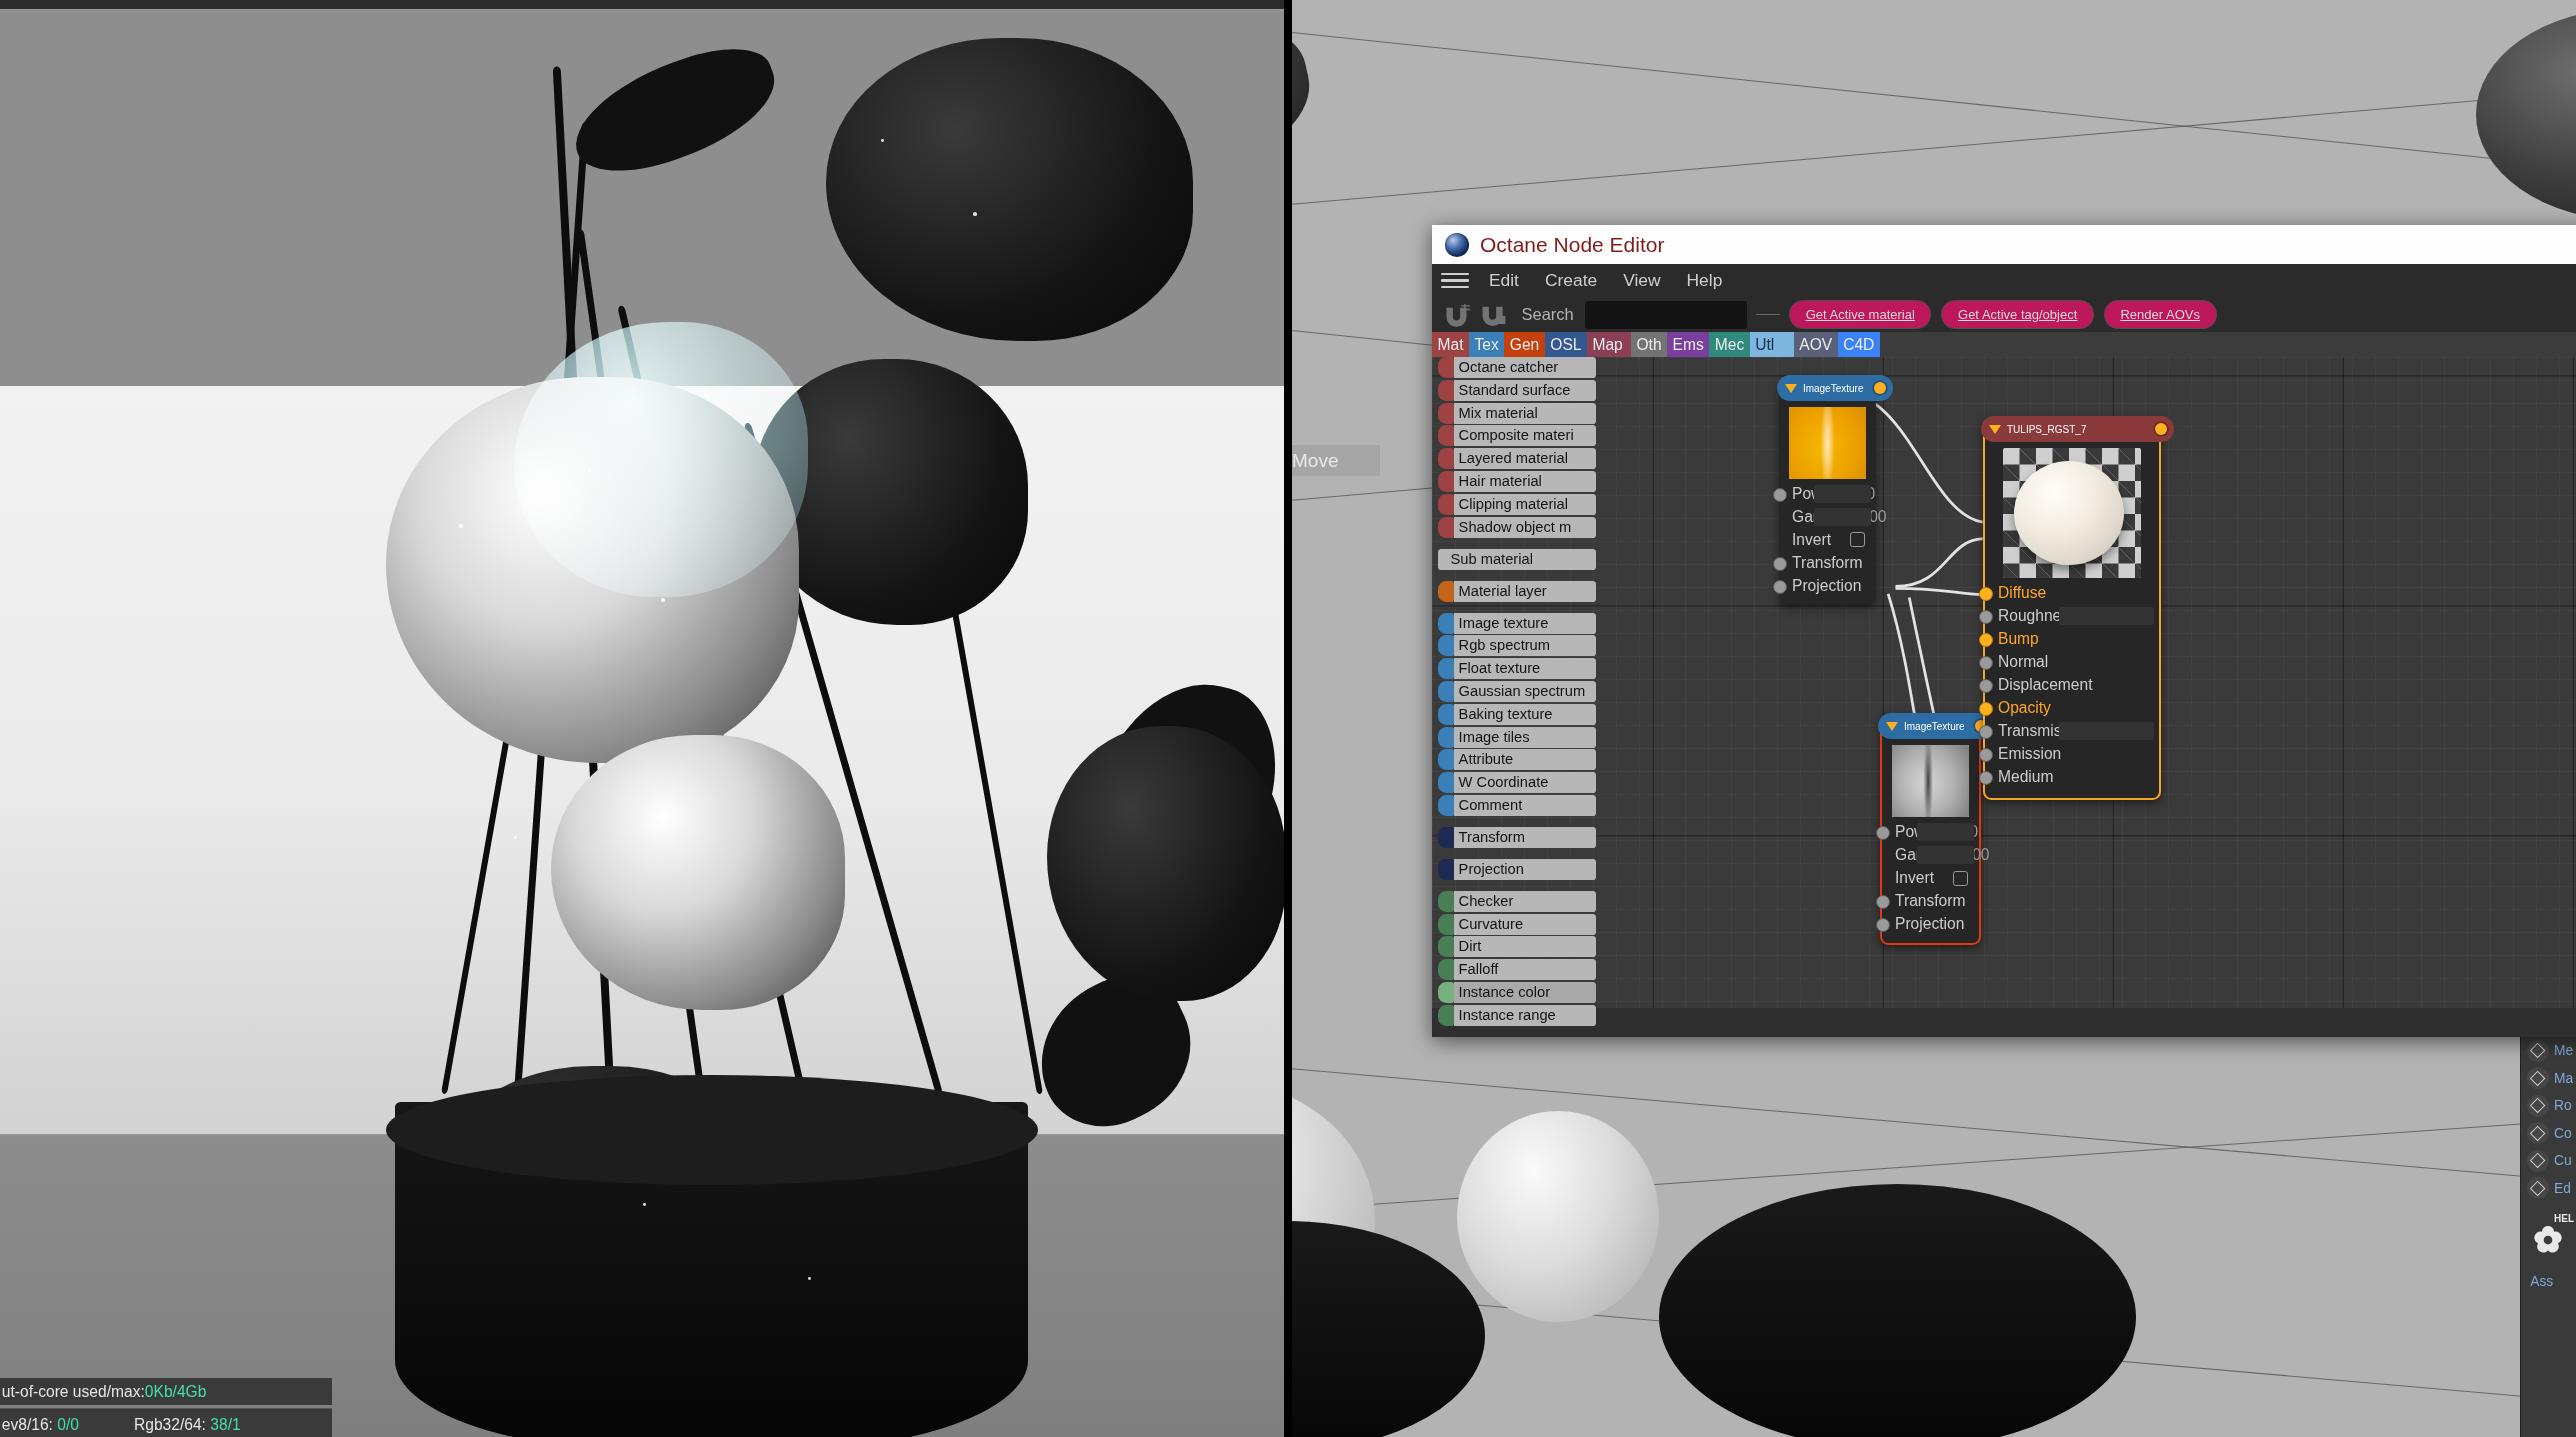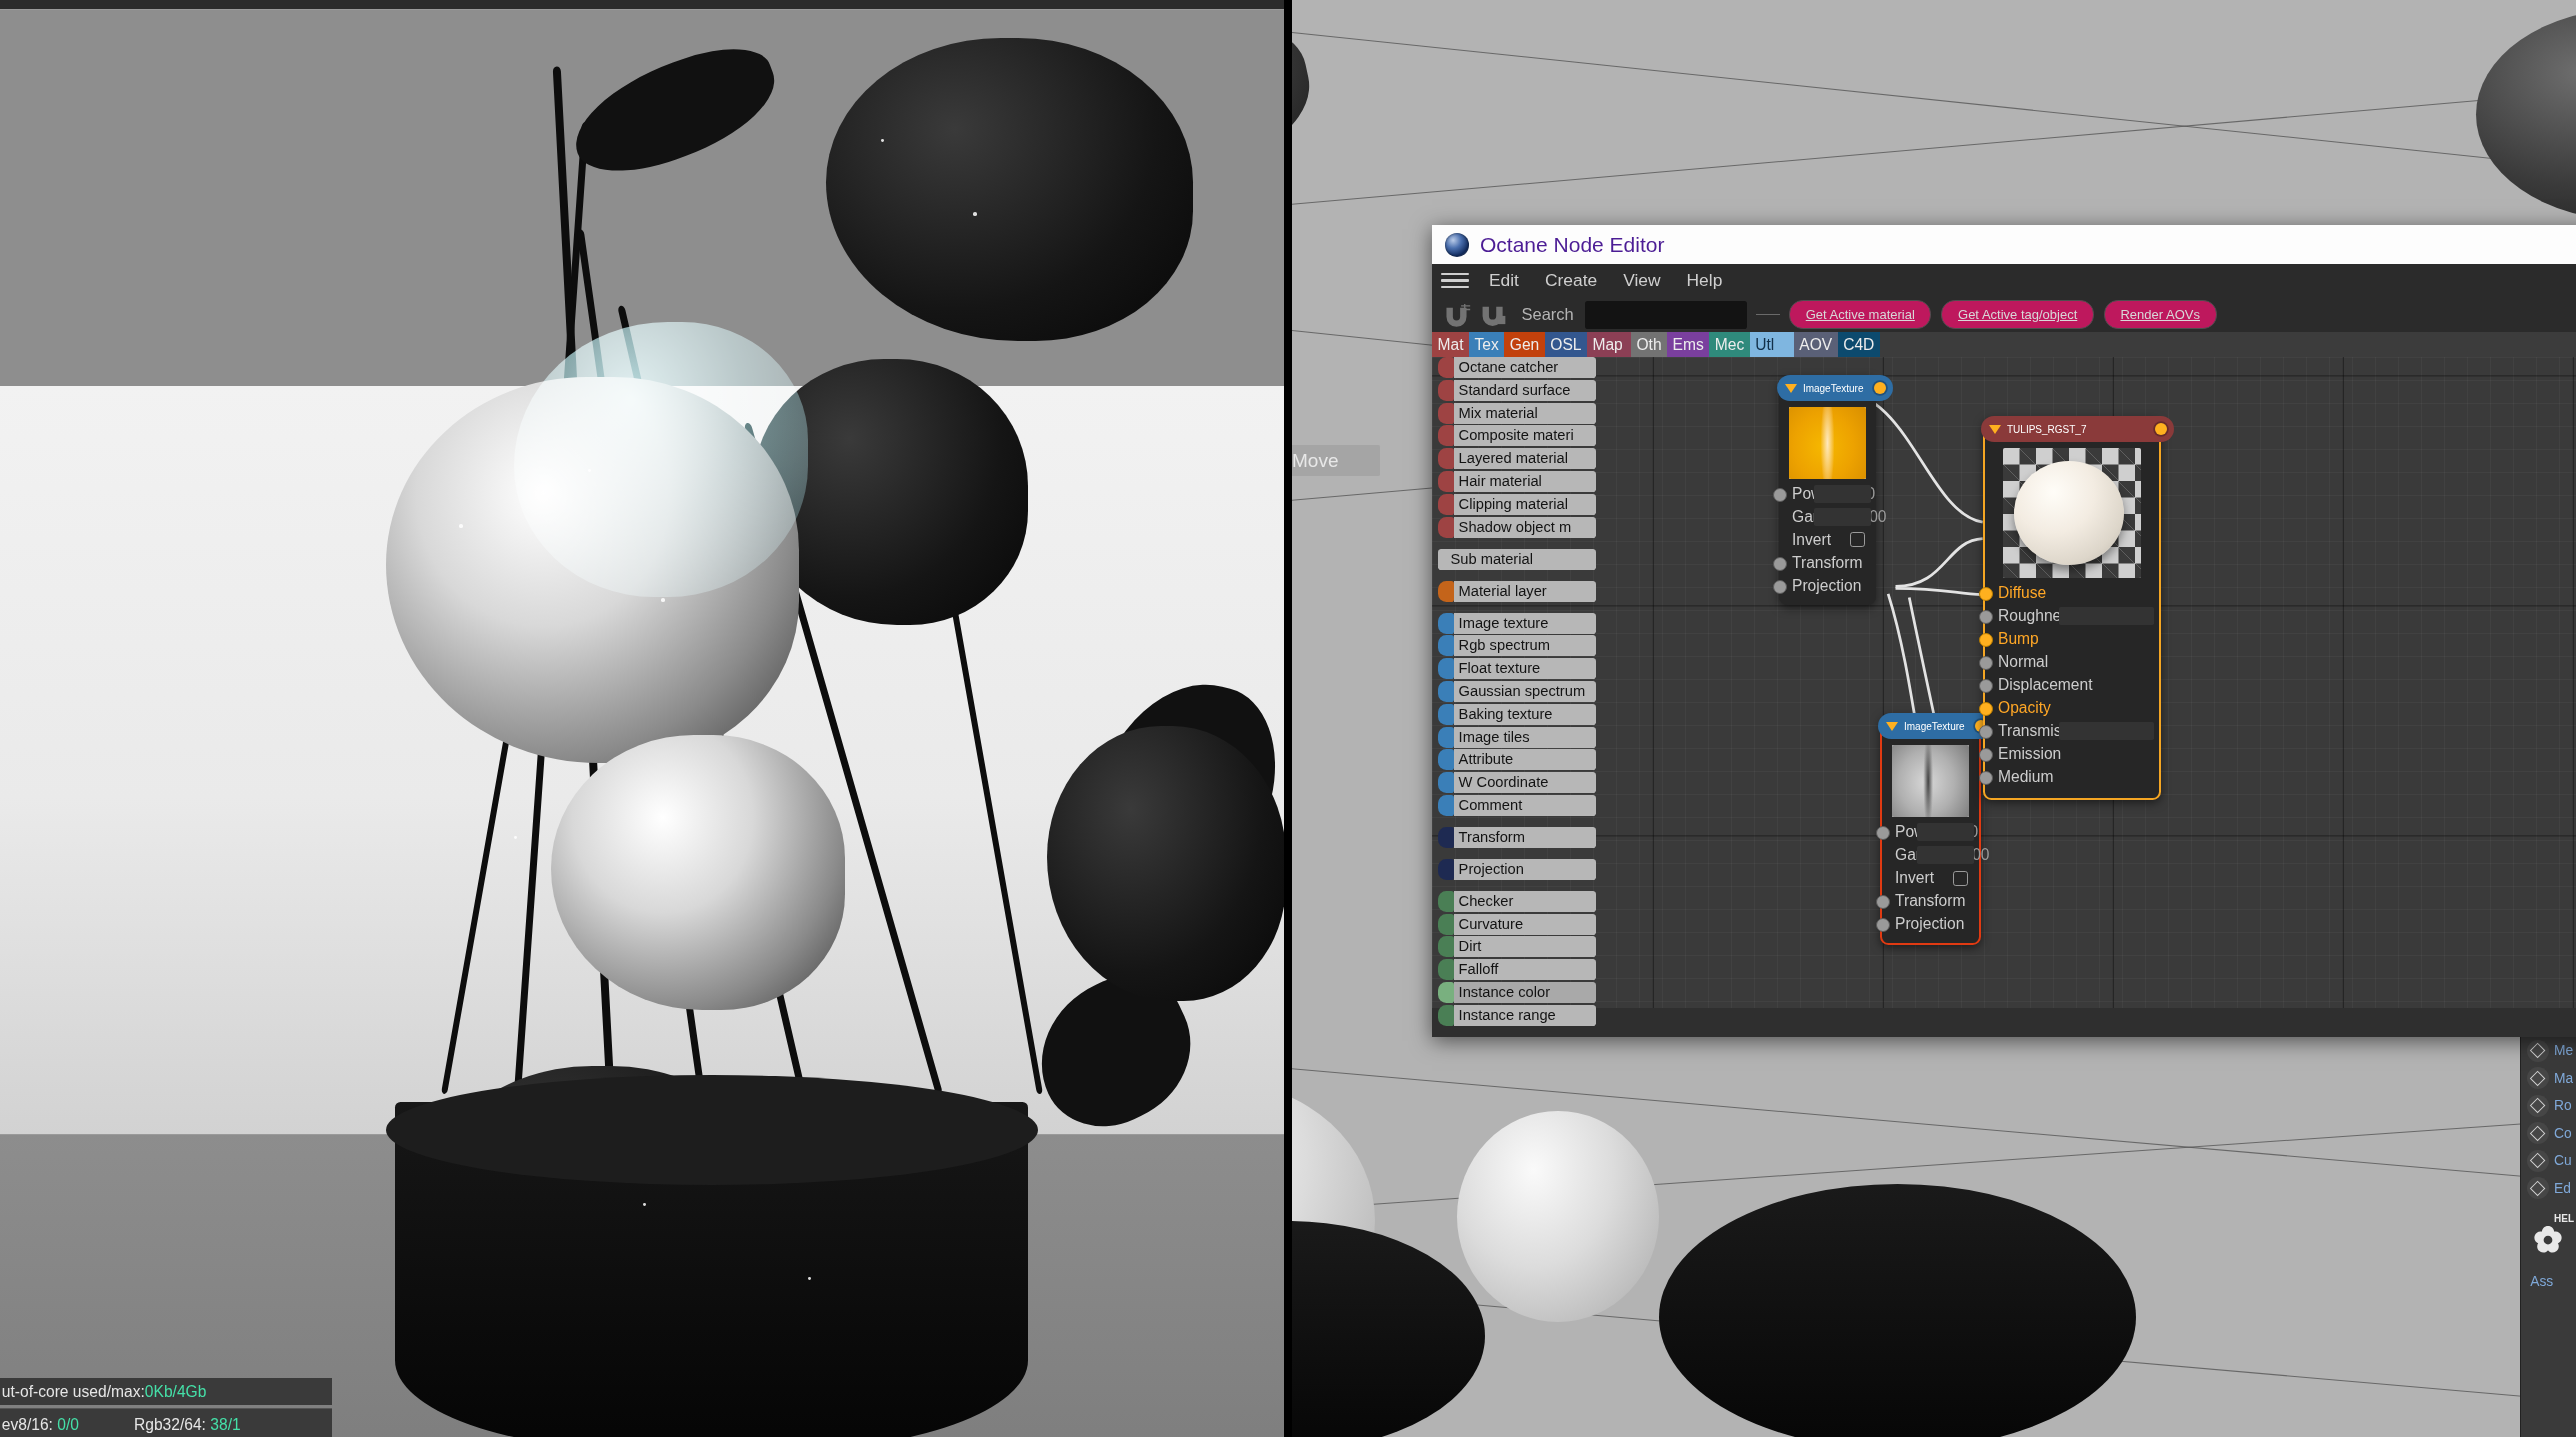--- a/index.html
+++ b/index.html
@@ -61,21 +61,21 @@
   .sp-hel{position:absolute;left:27.5px;top:-5.5px;color:#e8e8e8;font-size:10px;font-weight:bold;}
   .sp-assets{color:#7fa8d8;font-size:13.8px;padding-left:9.2px;padding-top:13px;}
 
   
   .oct-win{position:absolute;left:1432px;top:225px;width:1184px;height:812px;
       background:#2f2f2f;box-shadow:0 3.7px 20px rgba(0,0,0,.55);overflow:hidden;}
   .oct-title{height:39px;background:#fdfdfd;display:flex;align-items:center;padding-left:13px;}
   .oct-logo{width:24px;height:24px;border-radius:50%;
       background:radial-gradient(circle at 34% 30%, #b9cbe8 0%, #4a6fae 35%, #102a5c 70%, #7f93b5 100%);
       box-shadow:inset 0 0 2.8px rgba(0,0,0,.6);flex:0 0 auto;}
-  .oct-title-text{margin-left:11px;color:#4c1d95;font-size:21px;}
+  .oct-title-text{margin-left:11px;color:#7f1d1d;font-size:21px;}
 
   .oct-menu{height:33px;background:#2b2b2b;display:flex;align-items:center;padding-left:9.2px;gap:0;}
   .hamb{width:27.5px;height:20px;display:flex;flex-direction:column;justify-content:center;gap:3.7px;margin-right:7.3px;}
   .hamb span{display:block;height:2.8px;background:#cfcfcf;border-radius:0.9px;}
   .oct-menu-item{color:#cfcfcf;font-size:17.4px;padding:0 13px;}
 
   .oct-tools{height:35px;background:#2b2b2b;display:flex;align-items:center;padding-left:9.2px;}
   .tool-ico{width:31px;height:26px;margin-right:5.5px;opacity:.65;}
   .search-lbl{color:#b4b4b4;font-size:16.5px;margin:0 11px 0 7.3px;}
   .search-box{width:158px;height:26px;background:#131313;border:none;border-radius:2.8px;}
@@ -316,21 +316,21 @@
     <span class="cat" style="background:#9e4343;">Mat</span>
     <span class="cat" style="background:#3a7fb8;">Tex</span>
     <span class="cat" style="background:#c2410c;">Gen</span>
     <span class="cat" style="background:#33578f;">OSL</span>
     <span class="cat" style="background:#8c3f55;width:33px;overflow:hidden;">Map</span>
     <span class="cat" style="background:#737373;text-align:right;">Oth</span>
     <span class="cat" style="background:#7a3f9e;">Ems</span>
     <span class="cat" style="background:#2f8a7c;">Mec</span>
     <span class="cat" style="background:#7fb6e0;color:#12304a;min-width:33px;">Utl</span>
     <span class="cat" style="background:#5a6077;">AOV</span>
-    <span class="cat" style="background:#0c4a6e;">C4D</span>
+    <span class="cat" style="background:#3b82f6;">C4D</span>
     <span class="cat-rest"></span>
   </div>
 
   <div class="oct-body">
     <div class="grid-bg"></div>
     <div class="grid-major"></div>
 
     <div class="node-list">
       <div class="nl-item">
             <span class="nl-dot" style="background:#9e4343;"></span>

